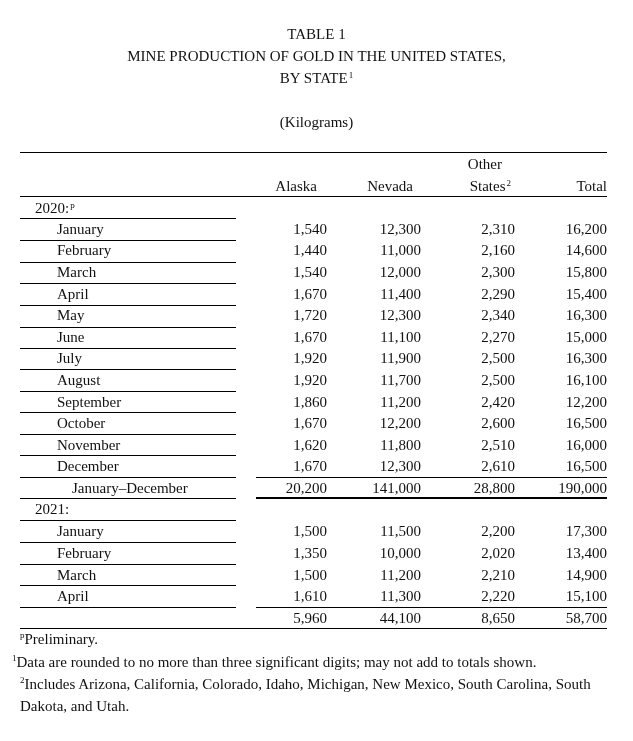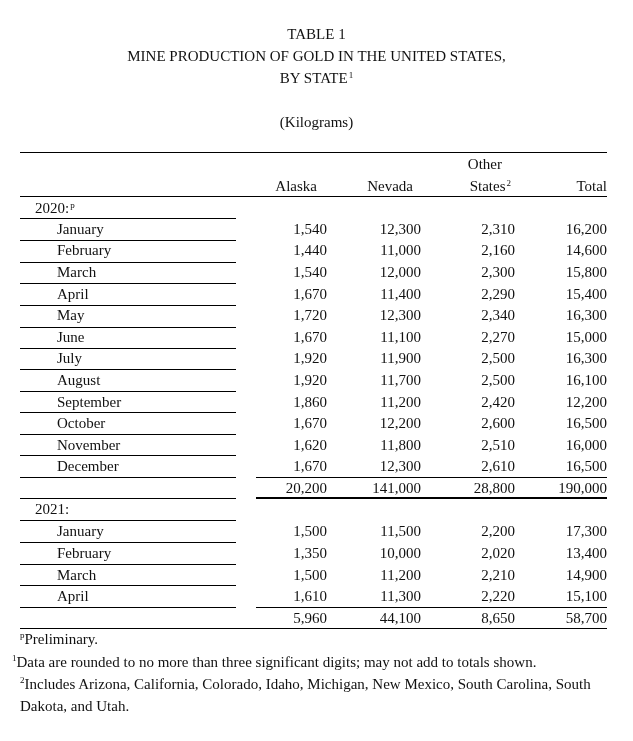--- a/index.html
+++ b/index.html
@@ -143,20 +143,21 @@
   <span class="lbl ind1">December</span>
   <span class="num c1">1,670</span>
   <span class="num c2">12,300</span>
   <span class="num c3">2,610</span>
   <span class="num c4">16,500</span>
 </div>
 <div class="rule" style="left:20px; top:477px; width:216px; height:1px;"></div>
 <div class="rule" style="left:256px; top:477px; width:351px; height:1px;"></div>
 
 <div class="row" style="top:478px;">
+  <span class="lbl ind2">January–December</span>
   <span class="num c1">20,200</span>
   <span class="num c2">141,000</span>
   <span class="num c3">28,800</span>
   <span class="num c4">190,000</span>
 </div>
 <div class="rule" style="left:20px; top:498px; width:216px; height:1px;"></div>
 <div class="rule" style="left:256px; top:497px; width:351px; height:2px;"></div>
 
 <div class="row" style="top:499px;">
   <span class="lbl">2021:</span>

